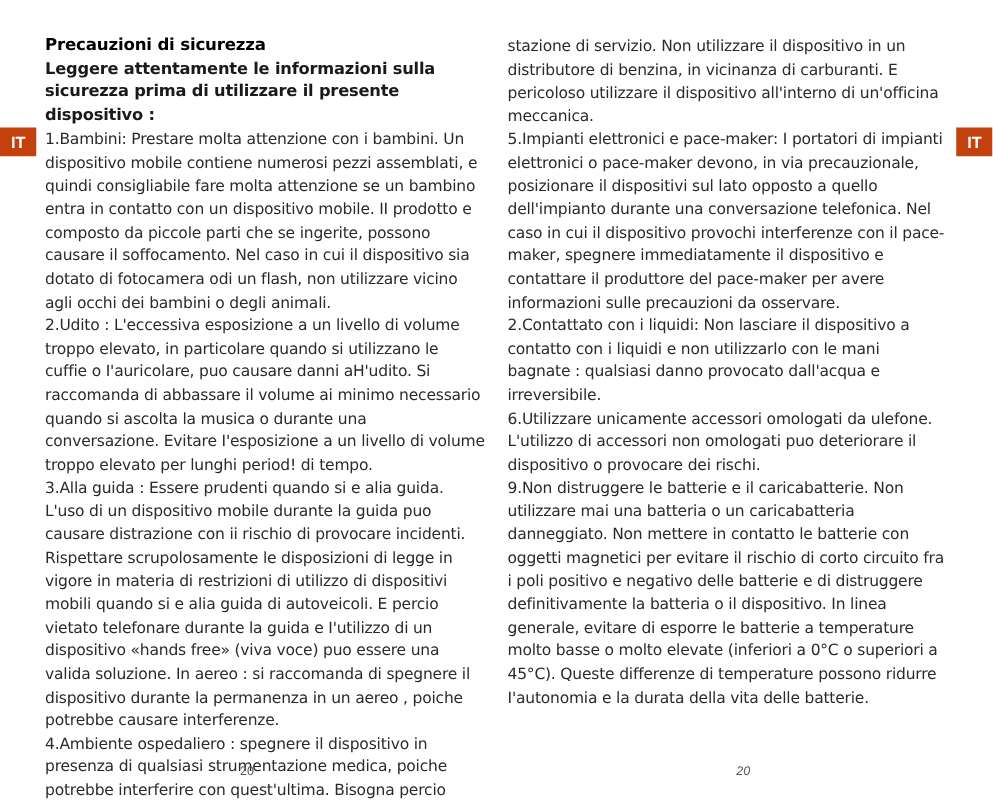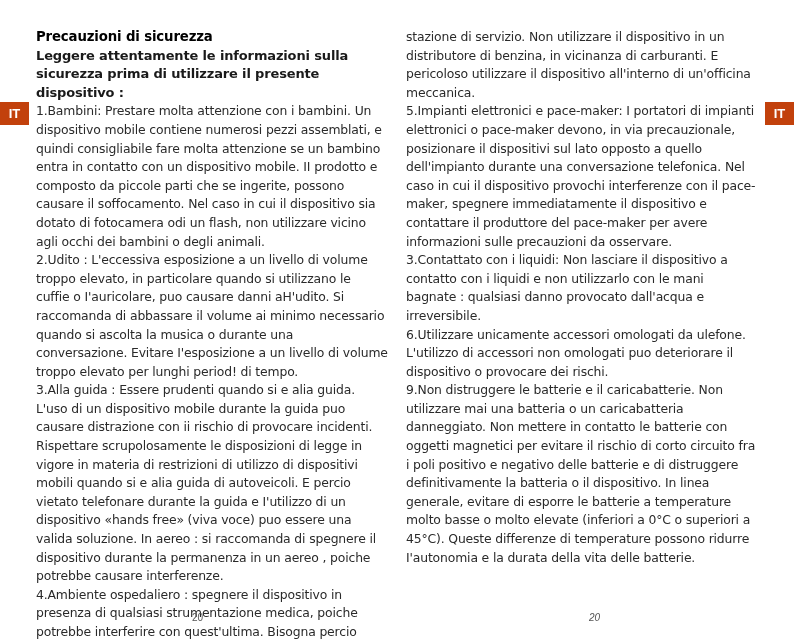--- a/index.html
+++ b/index.html
@@ -38,19 +38,19 @@
     <p class="para">4.Ambiente ospedaliero : spegnere il dispositivo in presenza di qualsiasi strumentazione medica, poiche potrebbe interferire con quest'ultima. Bisogna percio rispettare tutte le precauzioni e le avvertenze present! negli ospedali o nei centri di cura. spegnere il dispositivo quando si e fermi in una</p>
   </div>
   <div class="page-number">20</div>
 </div>
 
 <div class="page right">
   <div class="lang-tab">IT</div>
   <div class="content">
     <p class="para">stazione di servizio. Non utilizzare il dispositivo in un distributore di benzina, in vicinanza di carburanti. E pericoloso utilizzare il dispositivo all'interno di un'officina meccanica.</p>
     <p class="para">5.Impianti elettronici e pace-maker: I portatori di impianti elettronici o pace-maker devono, in via precauzionale, posizionare il dispositivi sul lato opposto a quello dell'impianto durante una conversazione telefonica. Nel caso in cui il dispositivo provochi interferenze con il pace-maker, spegnere immediatamente il dispositivo e contattare il produttore del pace-maker per avere informazioni sulle precauzioni da osservare.</p>
-    <p class="para">3.Contattato con i liquidi: Non lasciare il dispositivo a contatto con i liquidi e non utilizzarlo con le mani bagnate : qualsiasi danno provocato dall'acqua e irreversibile.</p>
+    <p class="para">2.Contattato con i liquidi: Non lasciare il dispositivo a contatto con i liquidi e non utilizzarlo con le mani bagnate : qualsiasi danno provocato dall'acqua e irreversibile.</p>
     <p class="para">6.Utilizzare unicamente accessori omologati da ulefone. L'utilizzo di accessori non omologati puo deteriorare il dispositivo o provocare dei rischi.</p>
     <p class="para">9.Non distruggere le batterie e il caricabatterie. Non utilizzare mai una batteria o un caricabatteria danneggiato. Non mettere in contatto le batterie con oggetti magnetici per evitare il rischio di corto circuito fra i poli positivo e negativo delle batterie e di distruggere definitivamente la batteria o il dispositivo. In linea generale, evitare di esporre le batterie a temperature molto basse o molto elevate (inferiori a 0°C o superiori a 45°C). Queste differenze di temperature possono ridurre I'autonomia e la durata della vita delle batterie.</p>
 
   </div>
   <div class="page-number">20</div>
 </div>
 
 </body></html>

